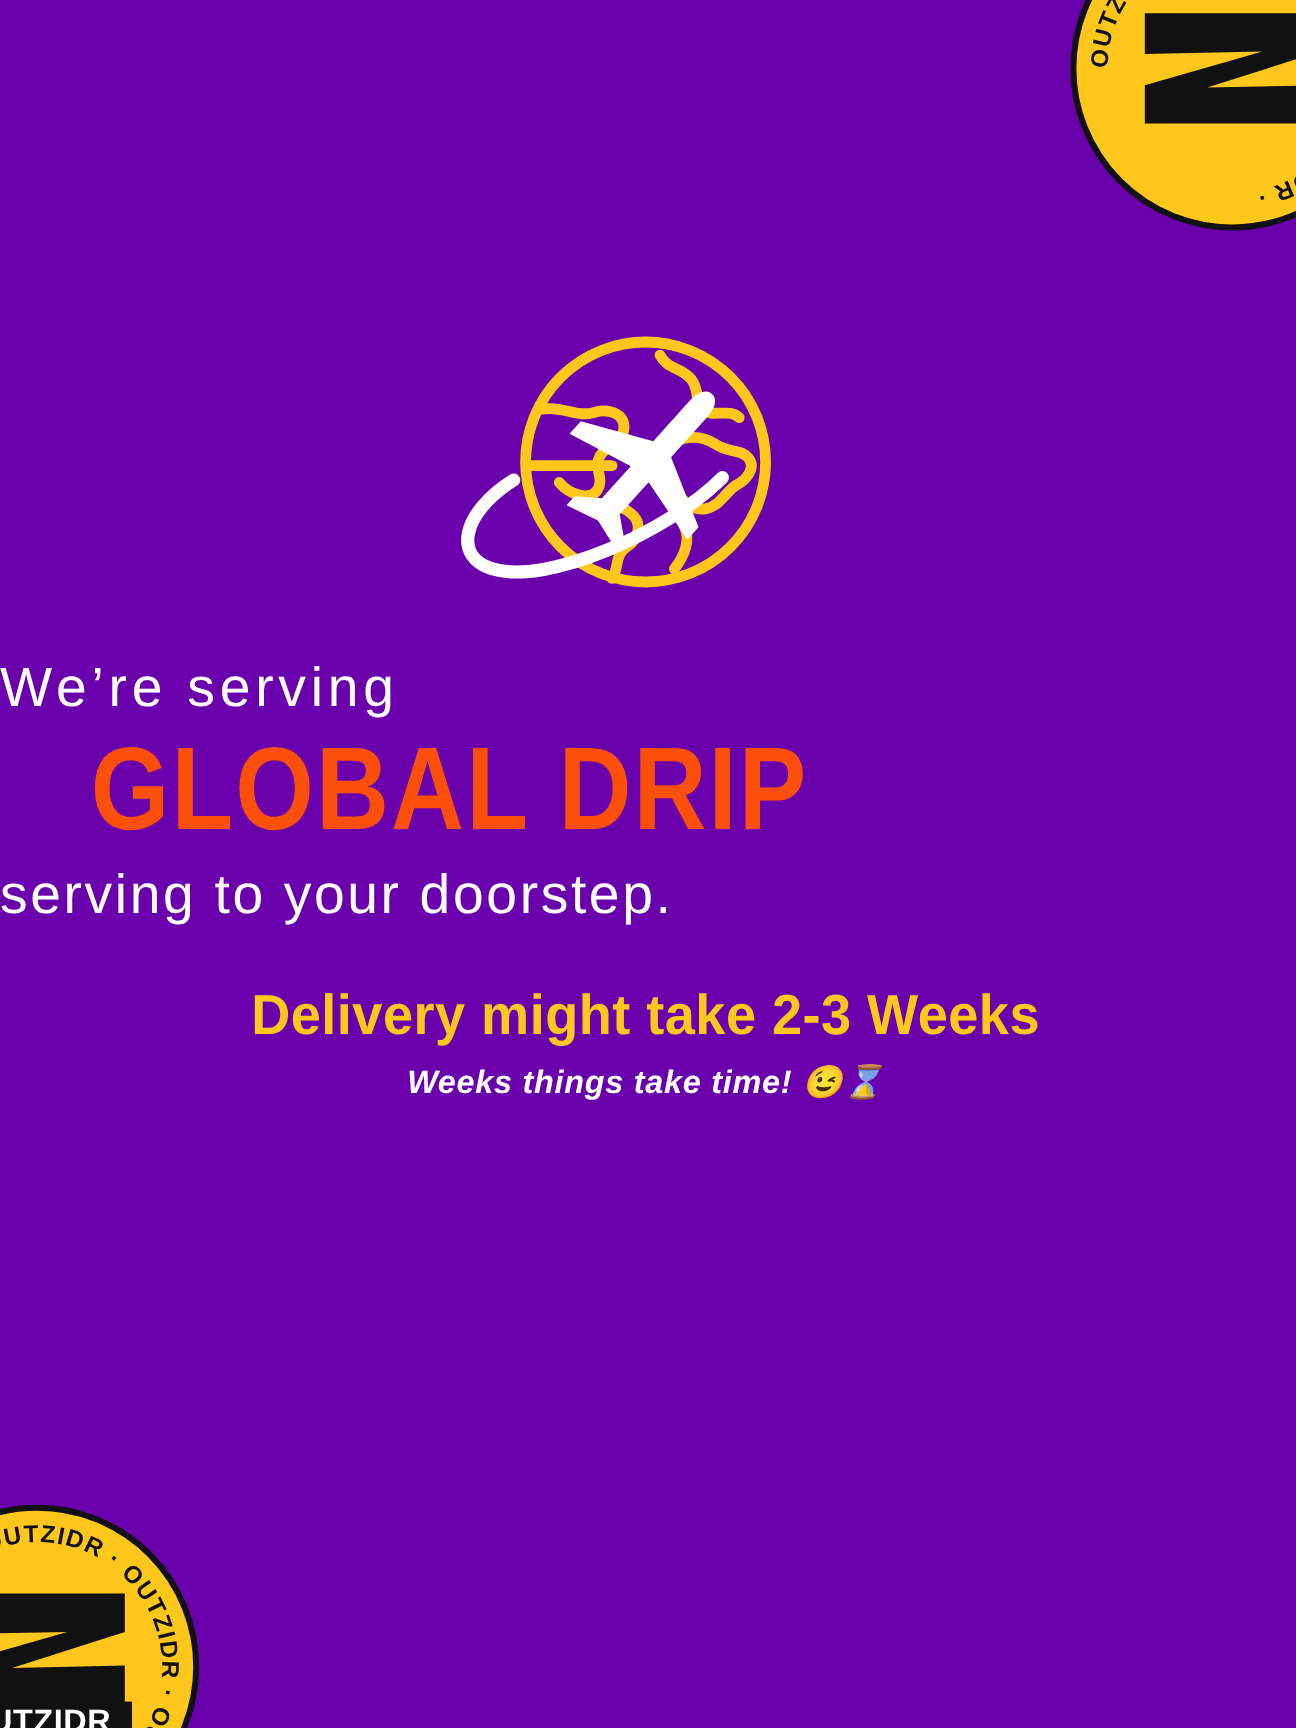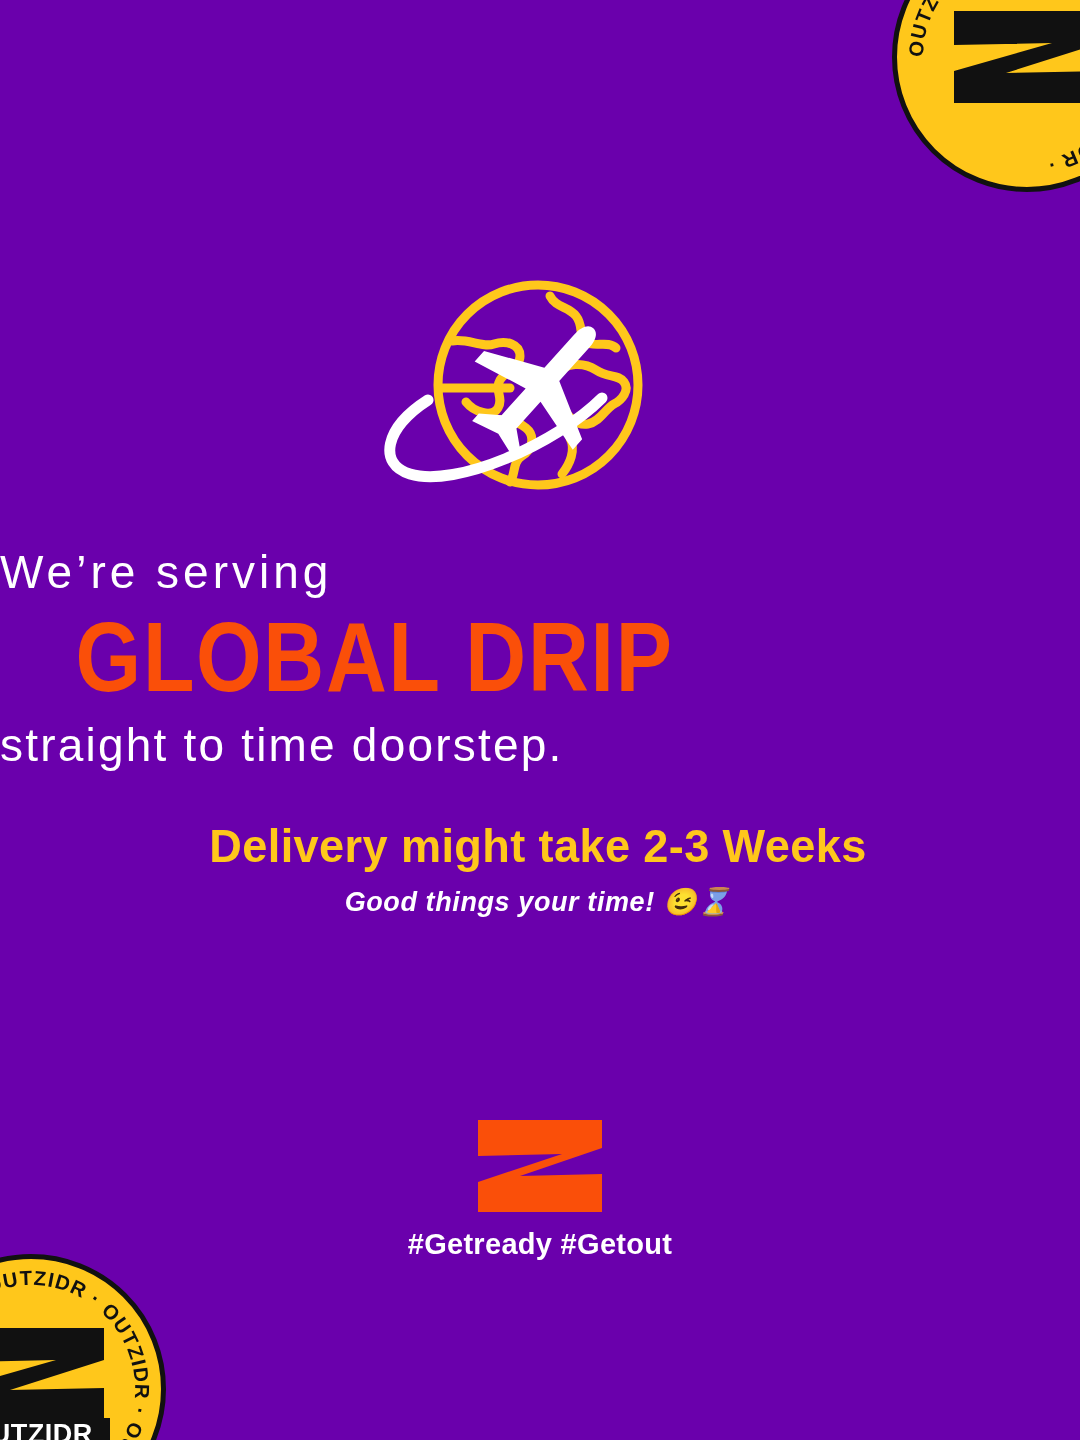--- a/index.html
+++ b/index.html
@@ -234,30 +234,22 @@
       </g>
       <g transform="translate(186,14) rotate(42)">
         <path d="M 52,2 C 58,2 62,8 62,20 L 62,64 L 118,92 L 118,106 L 62,92 L 62,128 L 80,142 L 80,152 L 52,144 L 24,152 L 24,142 L 42,128 L 42,92 L -14,106 L -14,92 L 42,64 L 42,20 C 42,8 46,2 52,2 Z" fill="#ffffff"></path>
       </g>
     </svg>
   </div>
 
   <div class="copy">
     <div class="line-serving">We’re serving</div>
     <div class="line-hero">GLOBAL DRIP</div>
-    <div class="line-doorstep">straight to time doorstep.</div>
+    <div class="line-doorstep">serving to your doorstep.</div>
   </div>
 
   <div class="delivery">
     <div class="delivery-main">Delivery might take 2-3 Weeks</div>
-    <div class="delivery-sub">Good things your time! 😉⌛</div>
-  </div>
-
-  <div class="footer">
-    <div class="footer-zlogo">
-      <svg viewBox="0 0 124 92" xmlns="http://www.w3.org/2000/svg">
-        <polygon points="0,0 124,0 124,28 42,56 124,54 124,92 0,92 0,62 84,34 0,36" fill="#fa4f09"></polygon>
-      </svg>
-    </div>
-    <div class="footer-tag">#Getready #Getout</div>
-  </div>
+    <div class="delivery-sub">Weeks things take time! 😉⌛</div>
+  </div>
+
 
 </div>
 
 </body></html>

